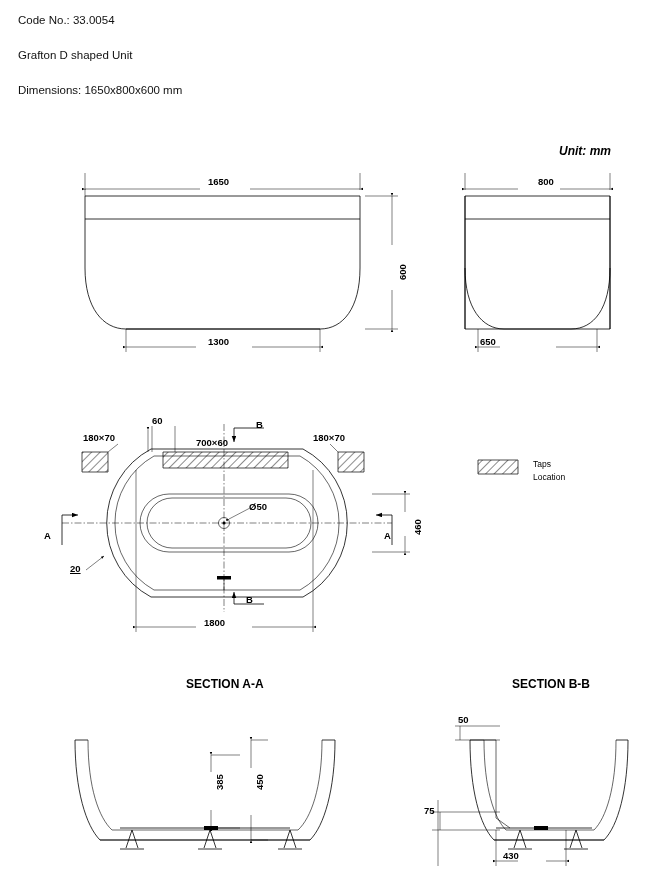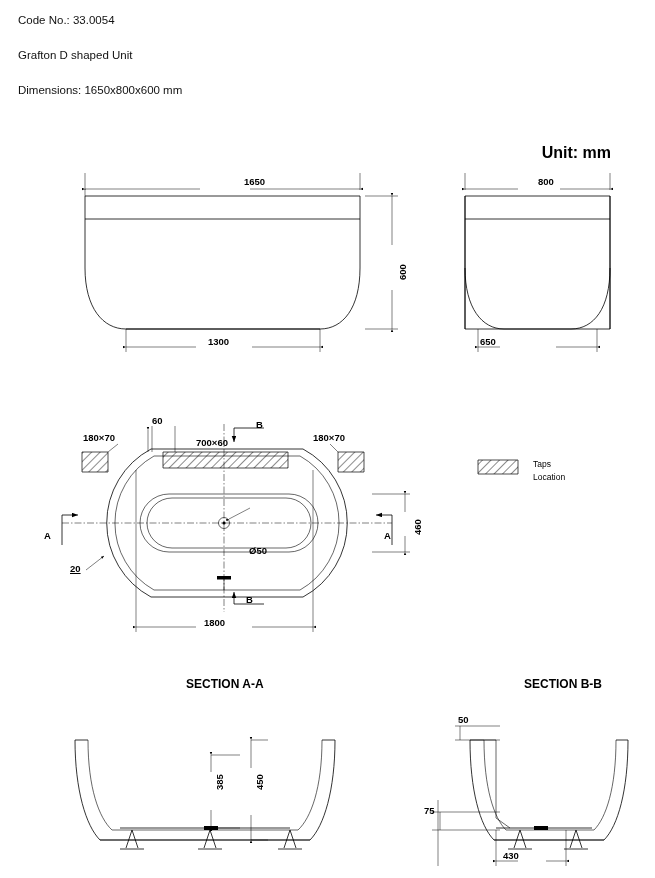--- a/index.html
+++ b/index.html
@@ -26,23 +26,24 @@
     color: #111;
     white-space: nowrap;
   }
   #hdr-code { left: 18px; top: 14px; }
   #hdr-name { left: 18px; top: 49px; }
   #hdr-dims { left: 18px; top: 84px; }
   #unit-label {
     position: absolute;
     right: 44px;
     top: 144px;
-    font-size: 16px;
+    font-size: 12px;
     font-weight: bold;
     white-space: nowrap;
+    font-style: italic;
   }
   .sec-title {
     position: absolute;
     font-size: 12px;
     font-weight: bold;
     white-space: nowrap;
   }
   .dimtxt {
     position: absolute;
     font-size: 9.5px;
@@ -77,46 +78,46 @@
 </head>
 <body>
 
 <div id="sheet">
 
   <div class="hdr" id="hdr-code">Code No.: 33.0054</div>
   <div class="hdr" id="hdr-name">Grafton D shaped Unit</div>
   <div class="hdr" id="hdr-dims">Dimensions: 1650x800x600  mm</div>
   <div id="unit-label">Unit: mm</div>
 
-  <div class="dimtxt" style="left:208px; top:176px; font-weight:bold;margin-left:36px;">1650</div>
+  <div class="dimtxt" style="left:208px; top:176px; font-weight:bold;">1650</div>
   <div class="dimtxt vert" style="left:397px; top:280px; font-weight:bold;">600</div>
   <div class="dimtxt" style="left:208px; top:336px; font-weight:bold;">1300</div>
 
   <div class="dimtxt" style="left:538px; top:176px; font-weight:bold;">800</div>
   <div class="dimtxt" style="left:480px; top:336px; font-weight:bold;">650</div>
 
   <div class="dimtxt" style="left:83px; top:432px; font-weight:bold;">180×70</div>
   <div class="dimtxt" style="left:313px; top:432px; font-weight:bold;">180×70</div>
   <div class="dimtxt" style="left:152px; top:415px; font-weight:bold;">60</div>
   <div class="dimtxt" style="left:196px; top:437px; font-weight:bold;">700×60</div>
-  <div class="dimtxt" style="left:249px; top:501px; font-weight:bold;margin-top:44px;">Ø50</div>
+  <div class="dimtxt" style="left:249px; top:501px; font-weight:bold;">Ø50</div>
   <div class="dimtxt vert" style="left:412px; top:535px; font-weight:bold;">460</div>
   <div class="dimtxt" style="left:204px; top:617px; font-weight:bold;">1800</div>
   <div class="dimtxt" style="left:70px; top:563px; font-weight:bold;text-decoration:underline;">20</div>
 
   <div class="dimtxt" style="left:44px; top:530px; font-weight:bold;">A</div>
   <div class="dimtxt" style="left:384px; top:530px; font-weight:bold;">A</div>
   <div class="dimtxt" style="left:256px; top:419px; font-weight:bold;">B</div>
   <div class="dimtxt" style="left:246px; top:594px; font-weight:bold;">B</div>
 
   <div class="legend-txt" style="left:533px; top:459px;">Taps</div>
   <div class="legend-txt" style="left:533px; top:472px;">Location</div>
 
   <div class="sec-title" style="left:186px; top:677px;">SECTION A-A</div>
-  <div class="sec-title" style="left:492px; top:677px;padding-left:32px;">SECTION B-B</div>
+  <div class="sec-title" style="left:480px; top:677px;padding-left:32px;">SECTION B-B</div>
 
   <div class="dimtxt vert" style="left:214px; top:790px; font-weight:bold;">385</div>
   <div class="dimtxt vert" style="left:254px; top:790px; font-weight:bold;">450</div>
 
   <div class="dimtxt" style="left:458px; top:714px; font-weight:bold;">50</div>
   <div class="dimtxt" style="left:424px; top:805px; font-weight:bold;">75</div>
   <div class="dimtxt" style="left:503px; top:850px; font-weight:bold;">430</div>
 
   <svg class="layer" viewBox="0 0 655 878">
     <defs>

